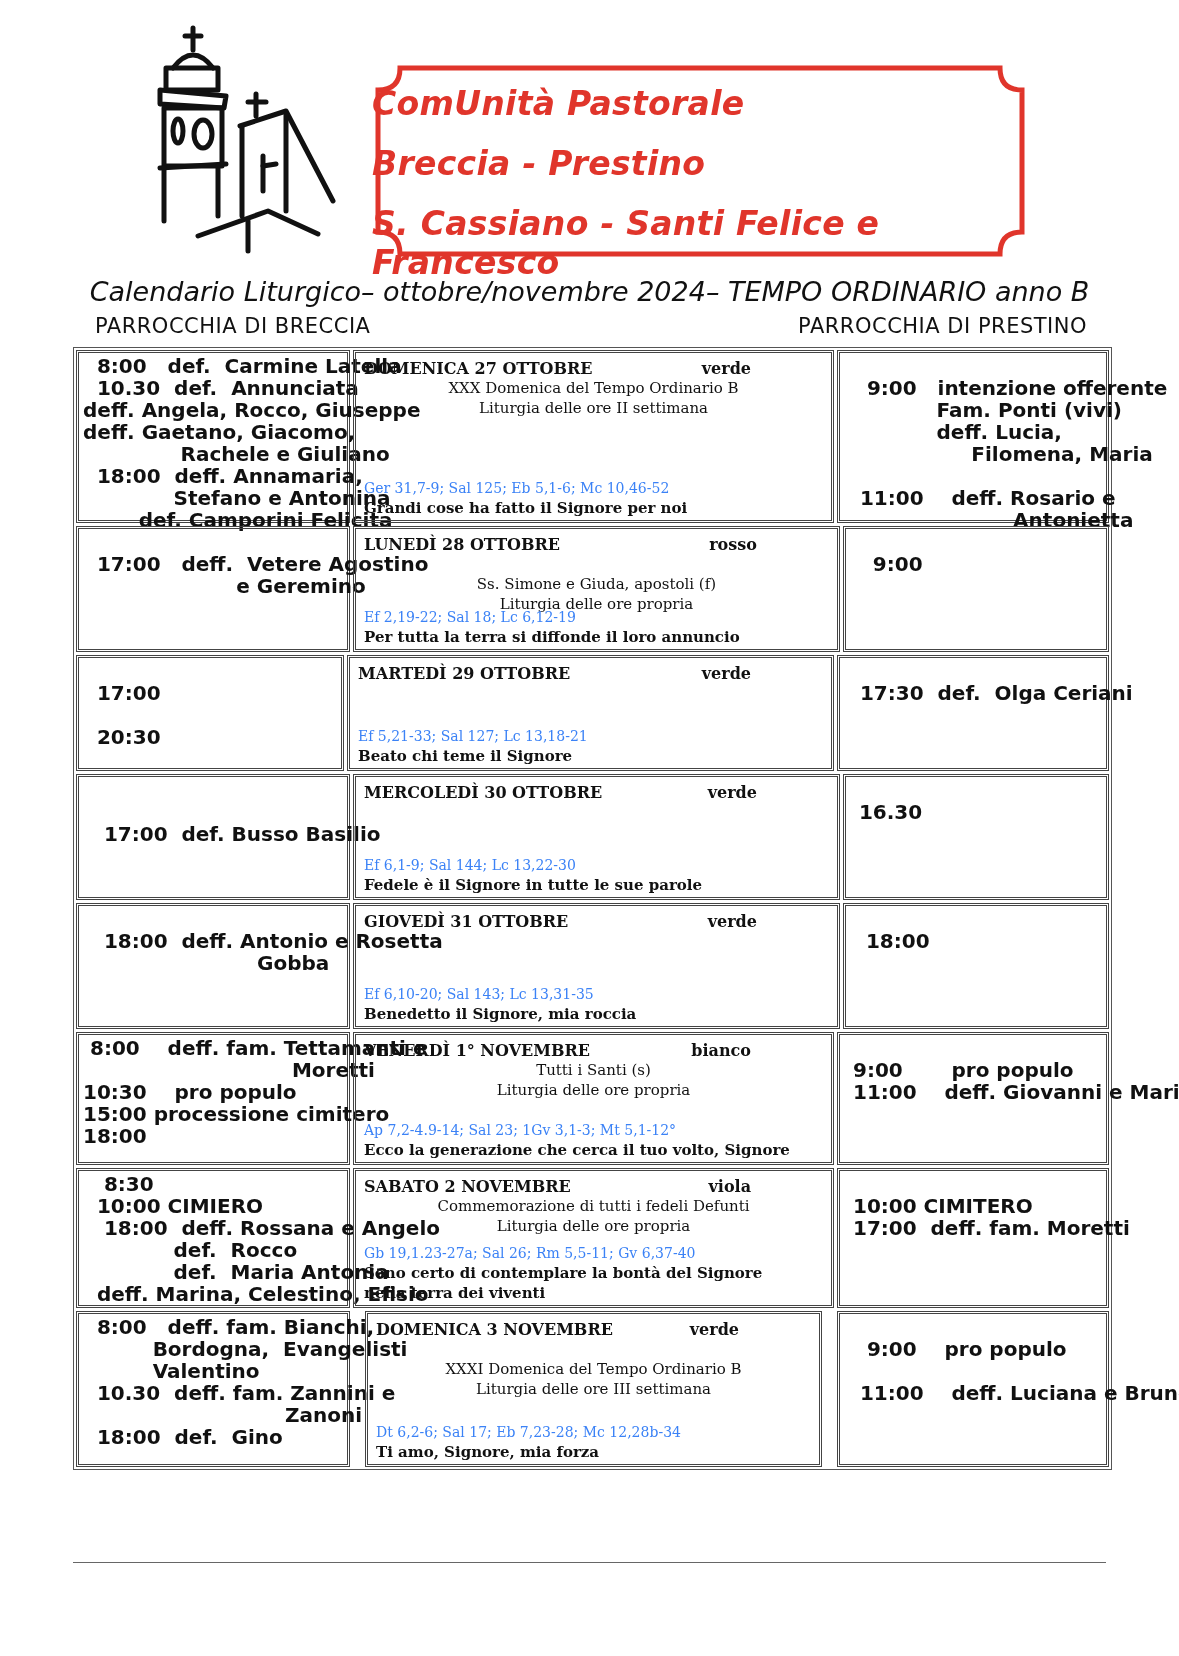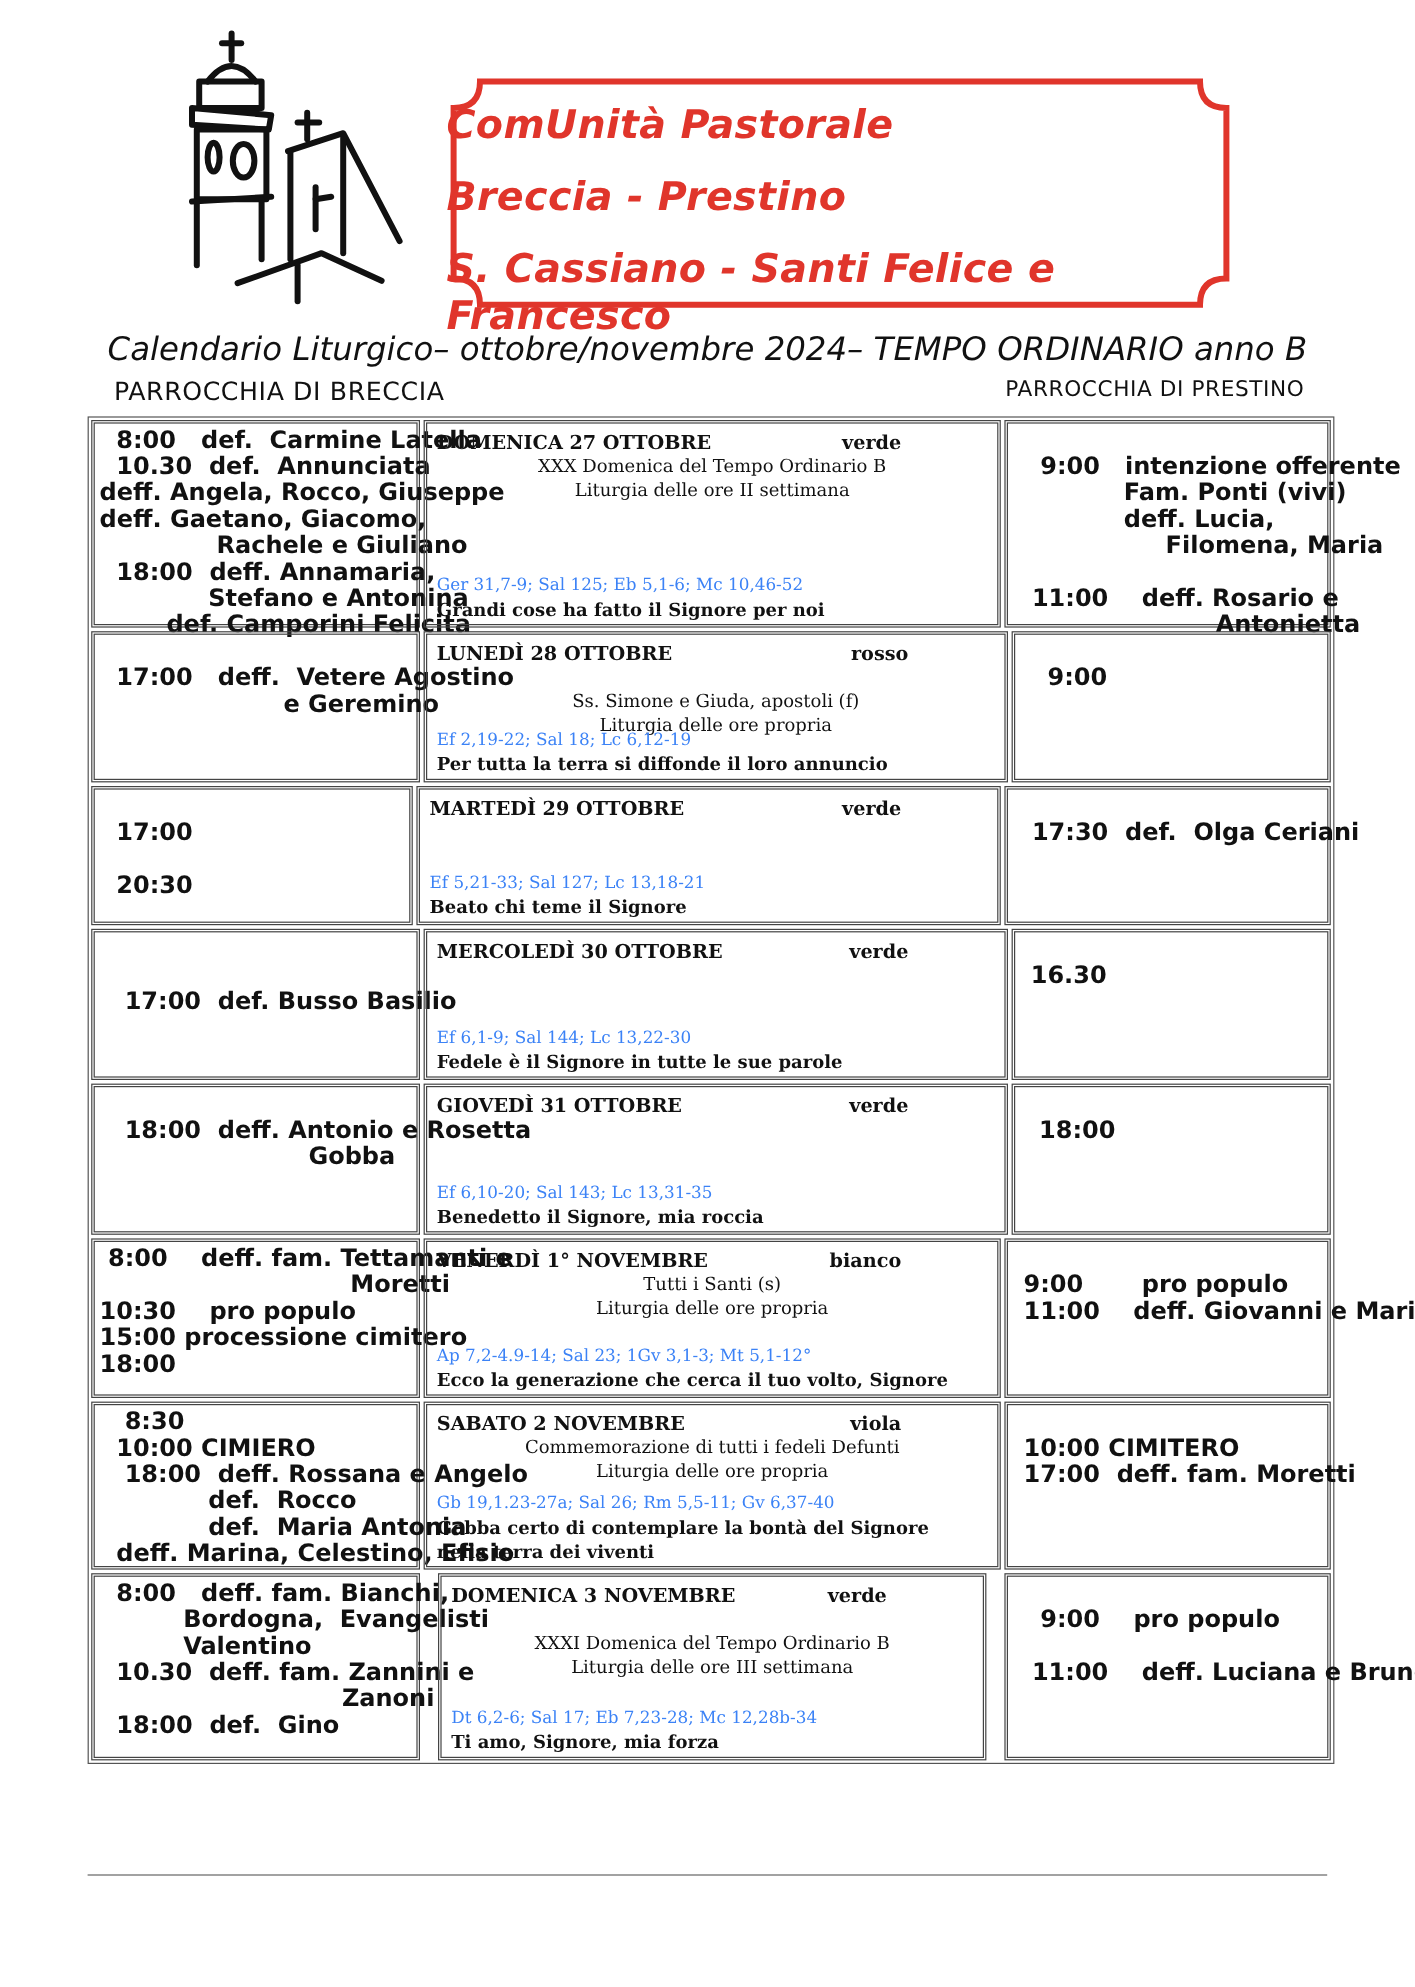--- a/index.html
+++ b/index.html
@@ -9,21 +9,21 @@
   #title-frame { position:absolute; left:372px; top:64px; width:656px; height:196px; }
   .title-line { position:absolute; left:372px; width:656px; color:#e0352b;
                 font-family:"DejaVu Sans", sans-serif; font-style:italic; font-weight:bold; letter-spacing:0.3px; }
   #title-1 { top:84px; font-size:33px; }
   #title-2 { top:144px; font-size:33px; }
   #title-3 { top:204px; font-size:33px; }
 
   #subtitle { position:absolute; left:0; width:1179px; top:276px; text-align:center;
               font-family:"DejaVu Sans", sans-serif; font-style:italic; font-size:27px; }
   #parish-left { position:absolute; left:95px; top:314px; font-family:"DejaVu Sans", sans-serif; font-size:21px; letter-spacing:0.5px; }
-  #parish-right { position:absolute; right:92px; top:314px; font-family:"DejaVu Sans", sans-serif; font-size:18px; letter-spacing:0.5px; }
+  #parish-right { position:absolute; right:92px; top:314px; font-family:"DejaVu Sans", sans-serif; font-size:21px; letter-spacing:0.5px; }
 
   #calendar { position:absolute; left:73px; top:347px; width:1033px; border:1px solid #555; padding:2px; background:#fff; }
   .row { display:flex; border-top:0; }
   .row + .row { margin-top:3px; }
   .cell { border:2px double #444; border-style:double; border-width:3px; box-sizing:border-box; position:relative; }
   .c-left { width:274px; margin-right:3px; }
   .c-mid { width:498px; margin-right:3px; }
   .c-right { width:272px; }
 
   .mass { font-family:"DejaVu Sans", sans-serif; font-weight:bold; font-size:20px; line-height:22px; white-space:pre; }
@@ -242,21 +242,21 @@
       </div>
       <div class="cell c-mid">
         <div class="day-head">
           <span>SABATO 2 NOVEMBRE</span>
           <span>viola</span>
         </div>
         <div class="feast" style="white-space:pre-line">Commemorazione di tutti i fedeli Defunti
 Liturgia delle ore propria</div>
         <div class="mid-bottom">
           <div class="readings">Gb 19,1.23-27a; Sal 26; Rm 5,5-11; Gv 6,37-40</div>
-          <div class="psalm" style="white-space:pre-line">Gobba certo di contemplare la bontà del Signore
+          <div class="psalm" style="white-space:pre-line">Sono certo di contemplare la bontà del Signore
  nella terra dei viventi</div>
         </div>
       </div>
       <div class="cell c-right">
         <div class="mass">
  10:00 CIMITERO
  17:00  deff. fam. Moretti</div>
       </div>
     </div>
     <div class="row" style="height: 156px; gap: 12px;">

